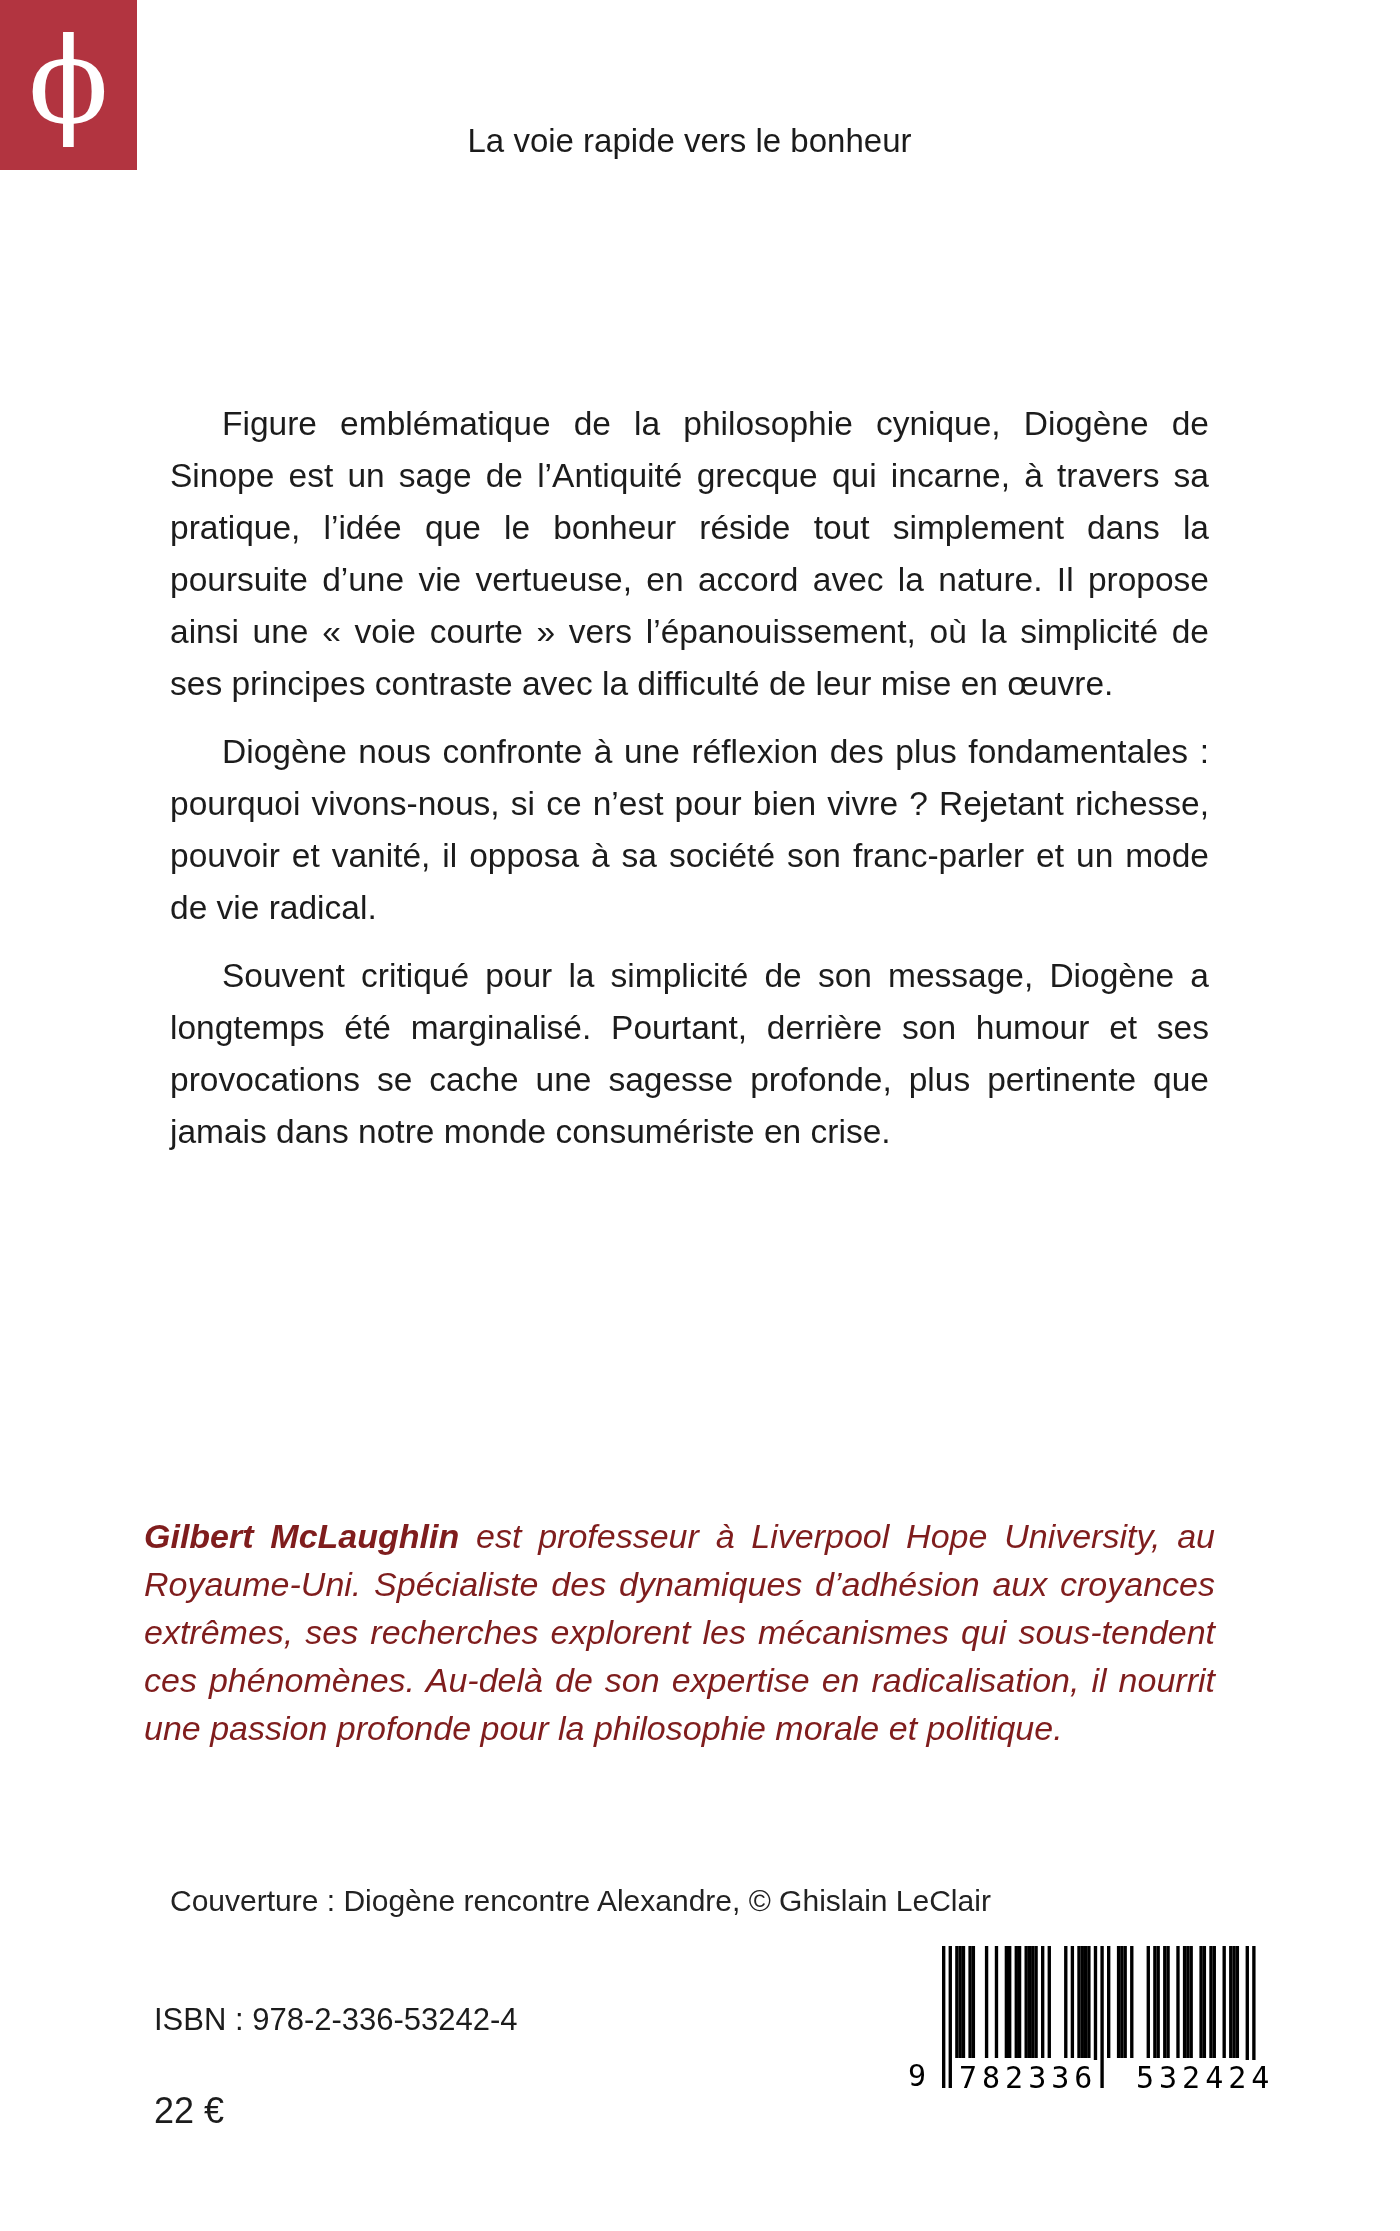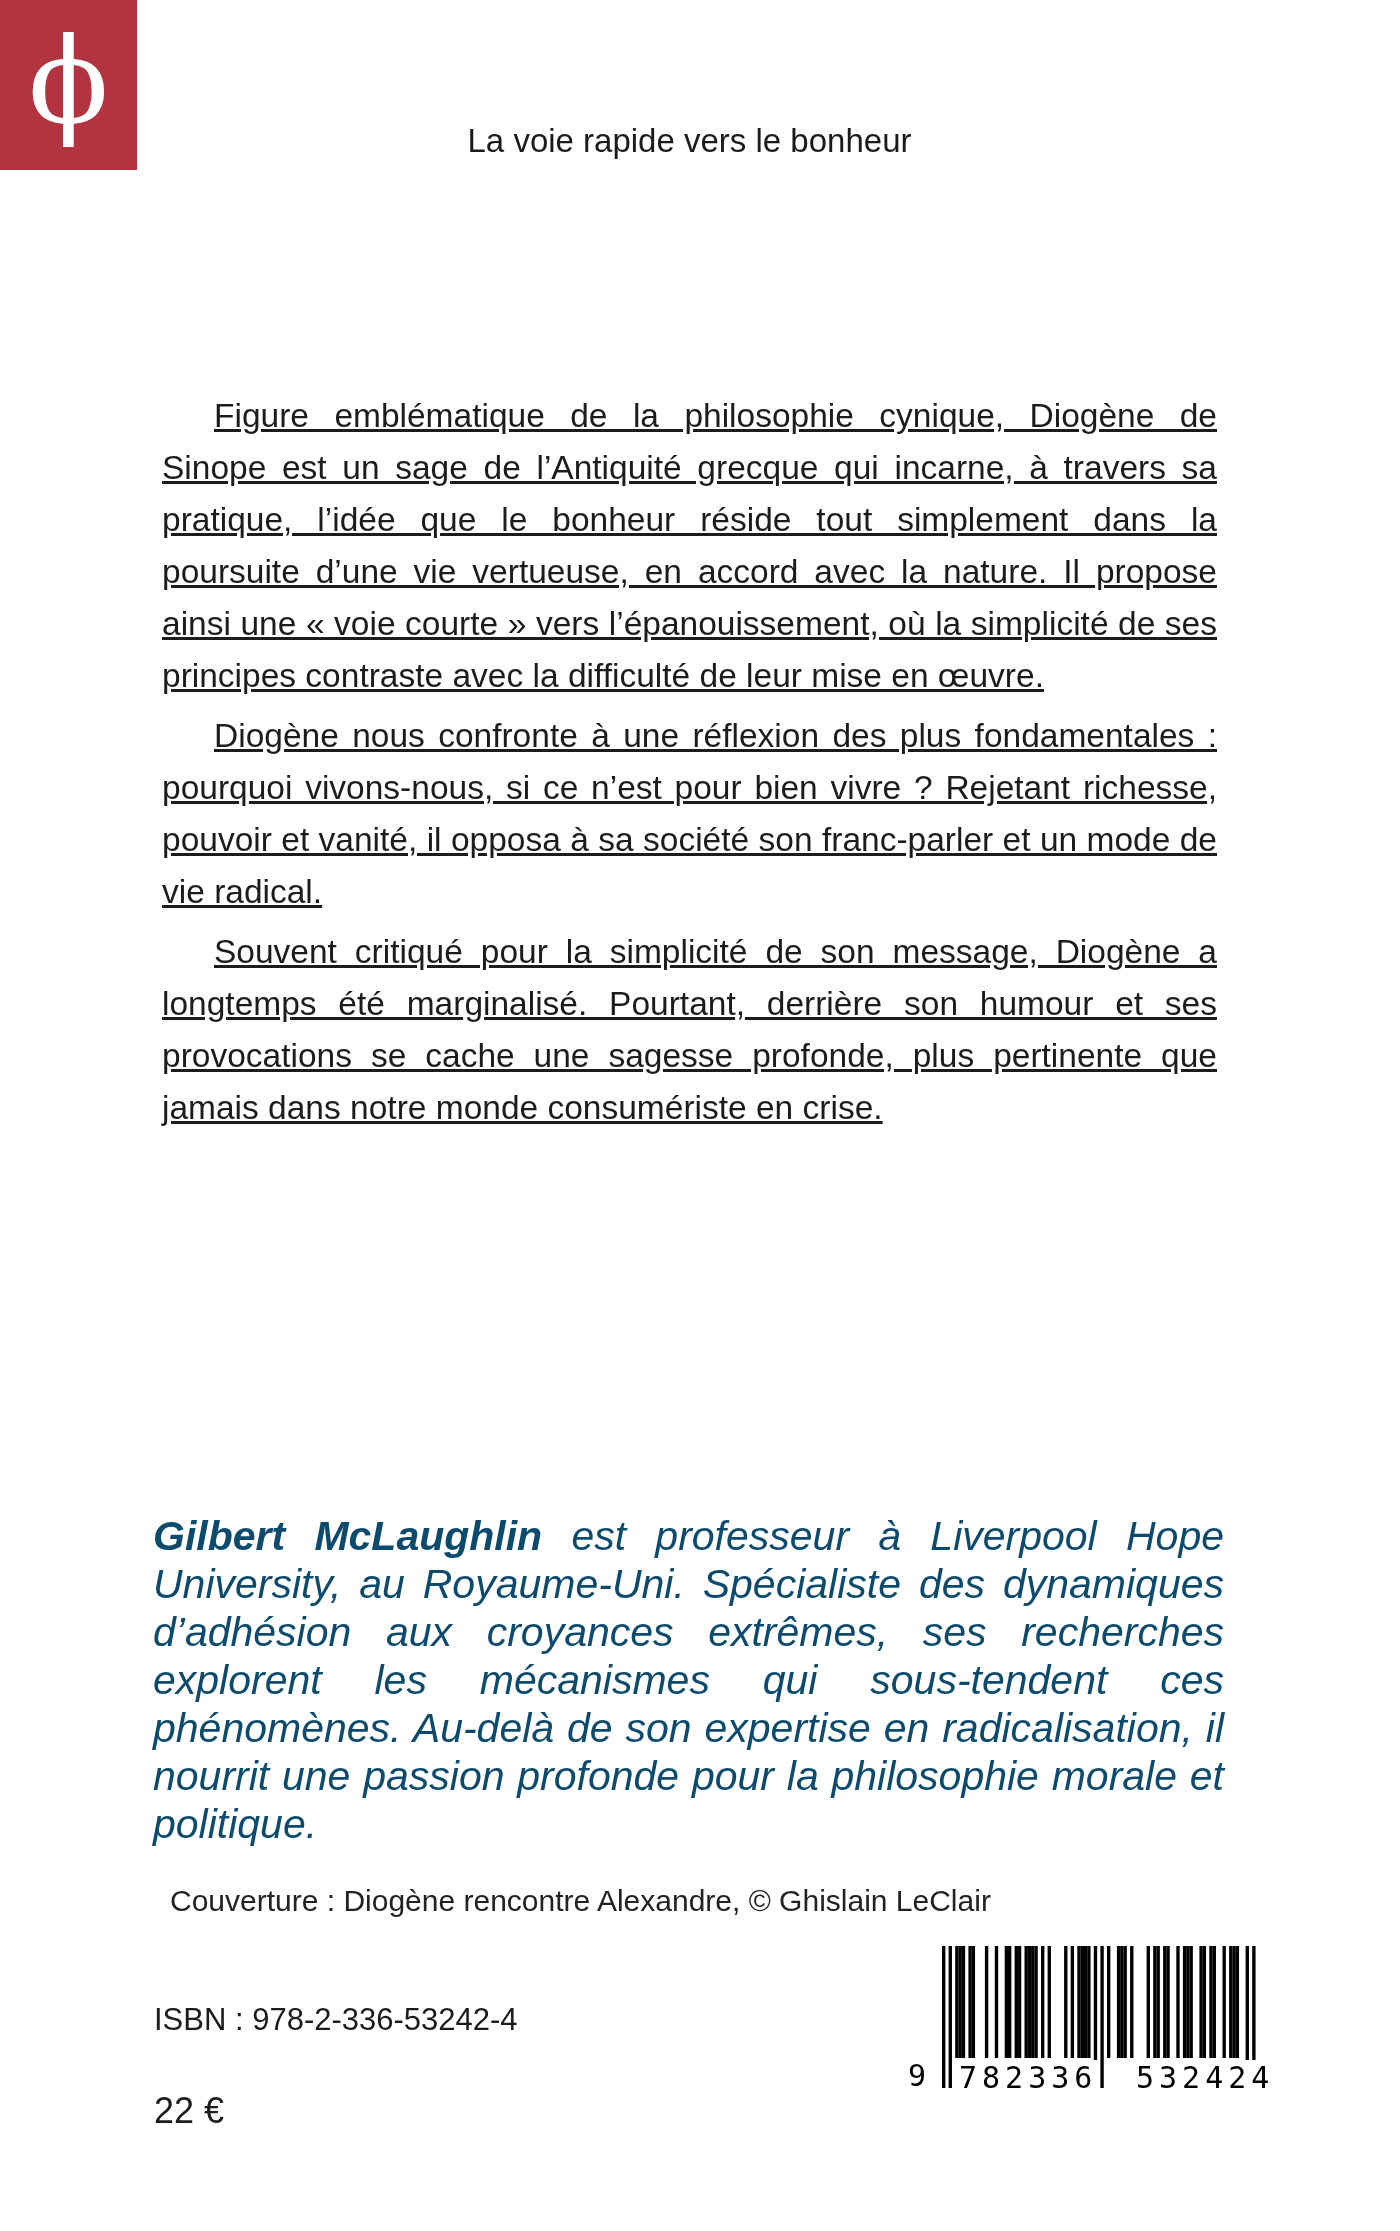--- a/index.html
+++ b/index.html
@@ -59,36 +59,35 @@
     position: absolute;
     left: 154px;
     width: 1071px;
     top: 382px;
     font-size: 33.5px;
     line-height: 52px;
     text-align: justify;
     color: #1c1c1c;
   }
   .synopsis p {
-    margin: 8px;
+    margin: 16px;
     text-indent: 52px;
-    text-decoration: underline;
   }
 
   
   .bio {
     position: absolute;
-    left: 153px;
+    left: 144px;
     width: 1071px;
     top: 1512px;
-    font-size: 41px;
+    font-size: 34px;
     line-height: 48px;
     font-style: italic;
     text-align: justify;
-    color: #0c4a6e;
+    color: #7f1d1d;
   }
   .bio .author-name { font-weight: 700; }
 
   
   .cover-credit {
     position: absolute;
     left: 154px;
     top: 1884px;
     font-size: 30px;
     color: #222222;

